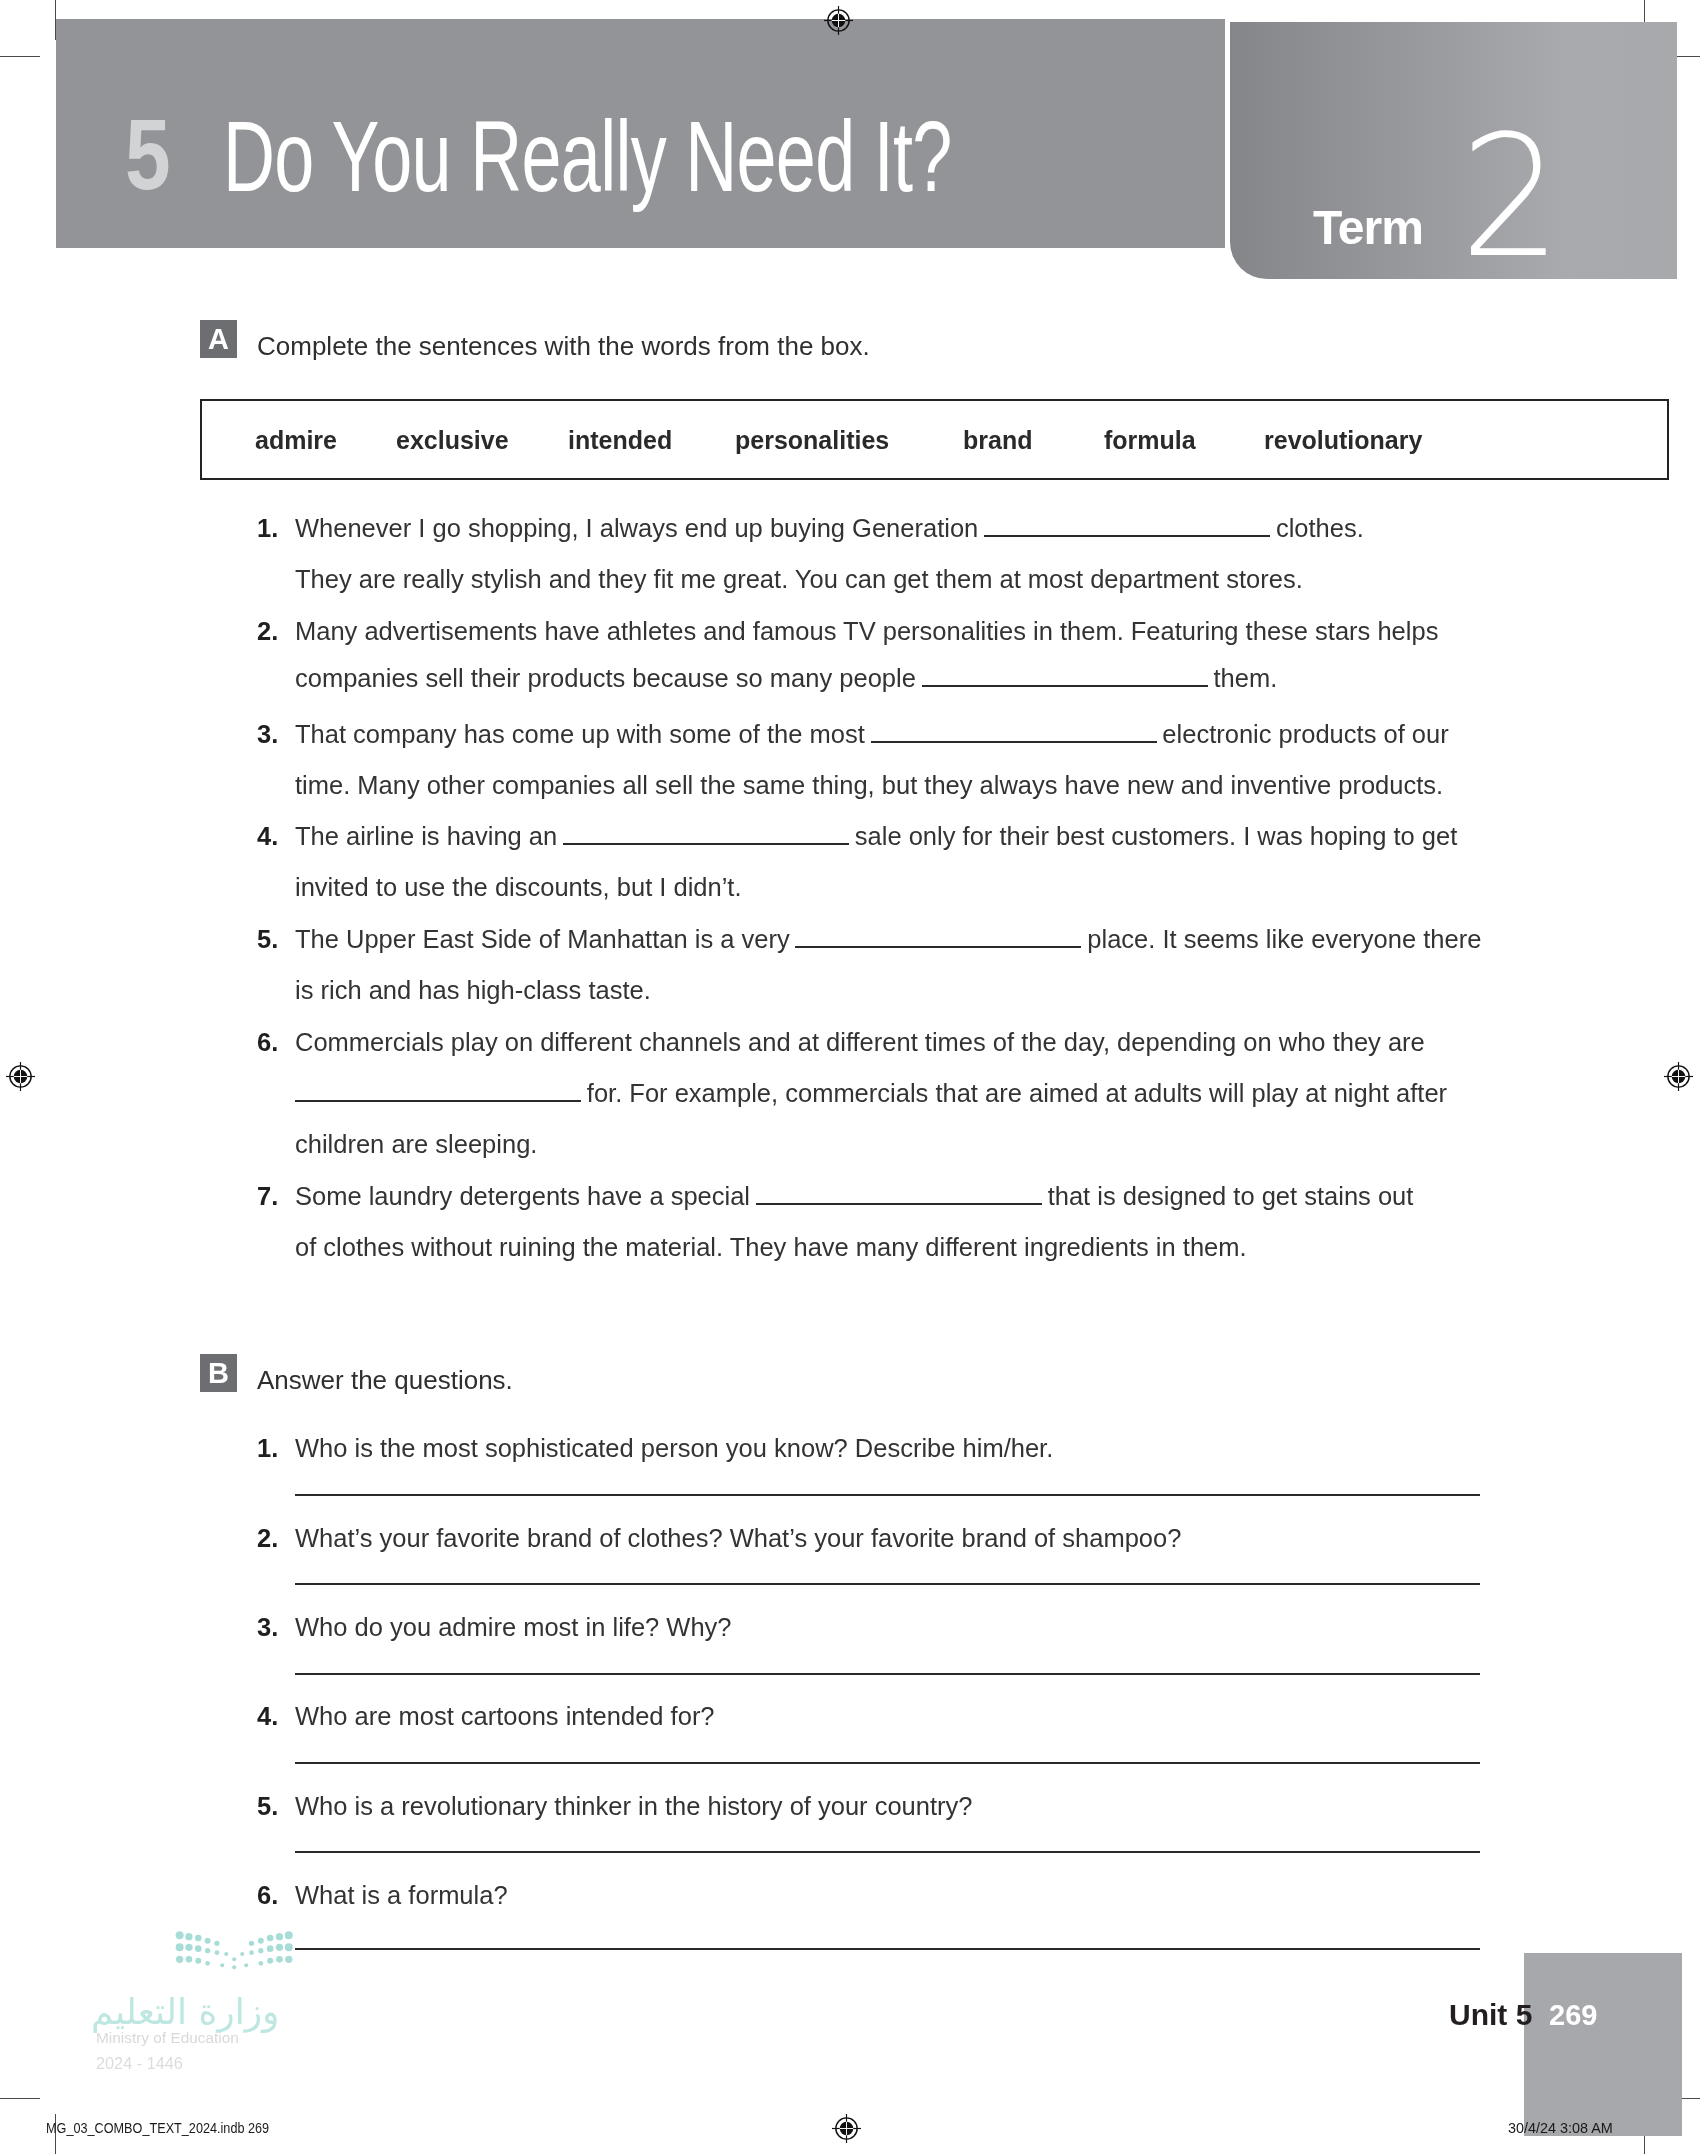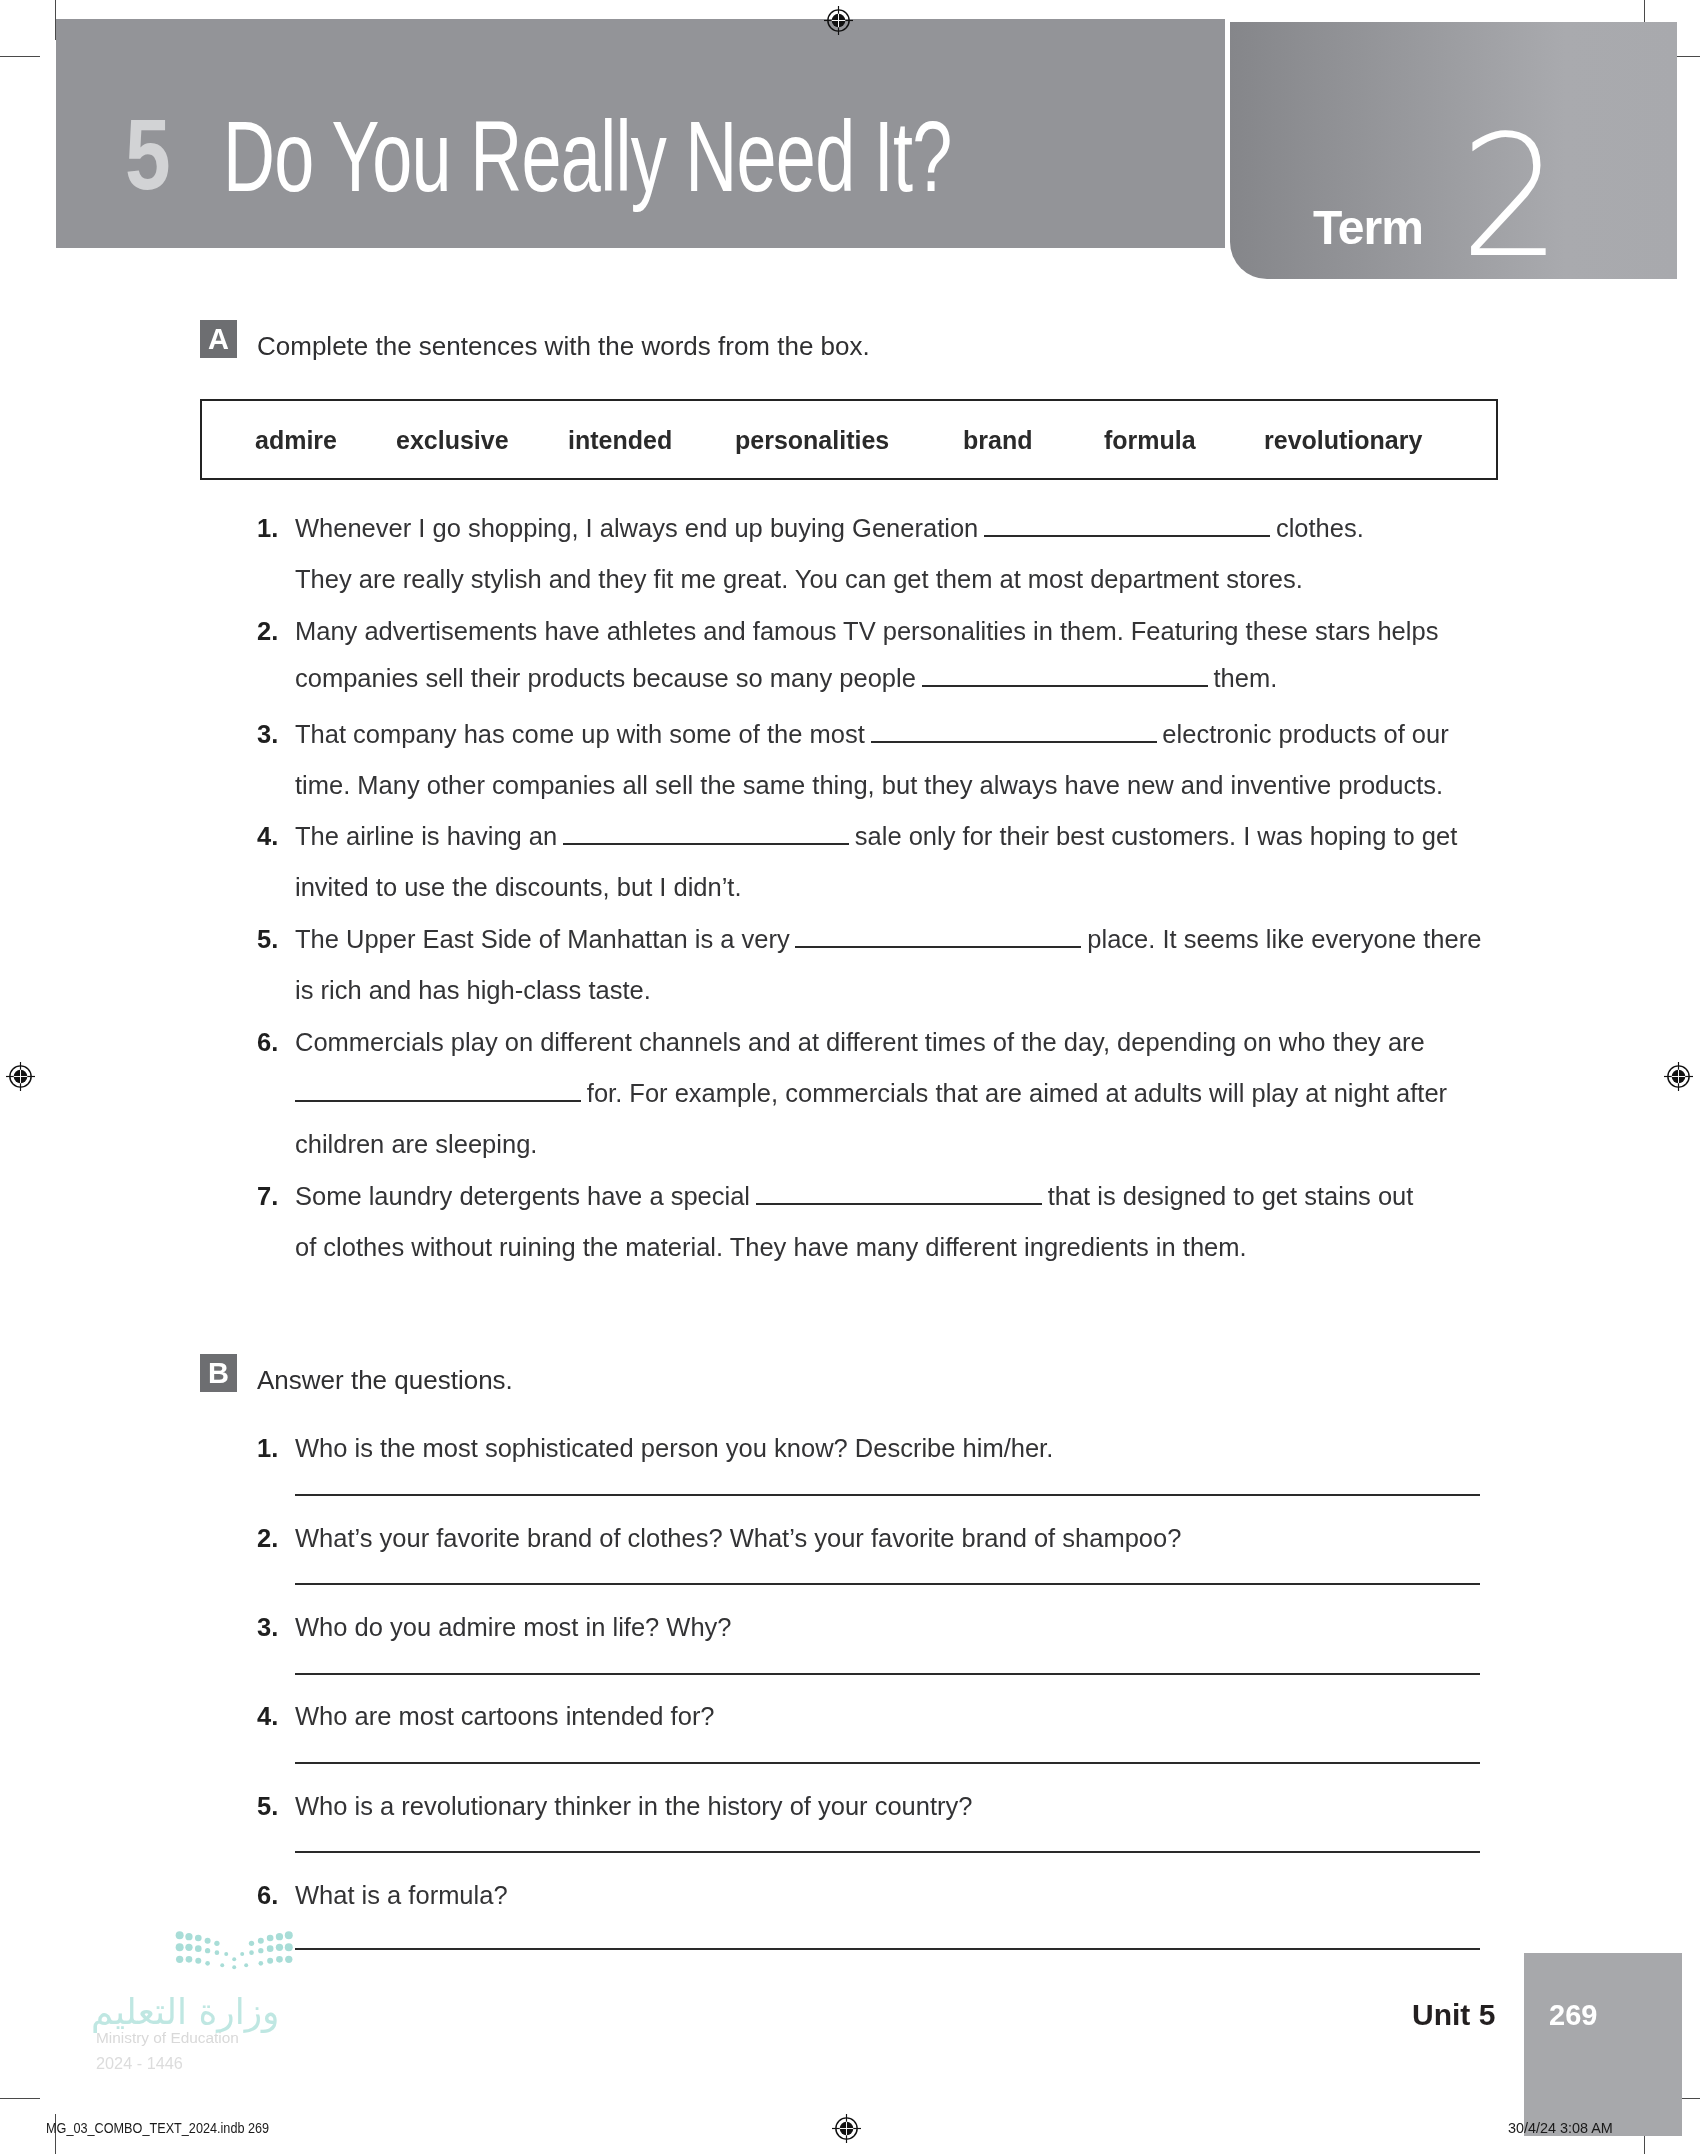--- a/index.html
+++ b/index.html
@@ -46,21 +46,21 @@
   .section-badge {
     position: absolute; width: 37px; height: 38px; background: #6d6e71; color: #ffffff;
     font-weight: bold; font-size: 29px; text-align: center; line-height: 38px;
   }
   .instruction {
     position: absolute; font-size: 26px; color: #2f2f31; white-space: nowrap;
   }
 
   
   .word-box {
-    position: absolute; left: 200px; top: 399px; width: 1298px; height: 81px;
+    position: absolute; left: 200px; top: 399px; width: 1469px; height: 81px;
     border: 2.9px solid #232323;
   }
   .word {
     position: absolute; top: 25px; font-size: 25px; font-weight: bold; color: #2a2a2a; white-space: nowrap;
   }
 
   
   .ex-line {
     position: absolute; left: 295px; font-size: 25.5px; color: #333335; white-space: nowrap; line-height: 31px;
   }
@@ -77,21 +77,21 @@
   }
 
   
   .page-num-box {
     position: absolute; left: 1524px; top: 1953px; width: 158px; height: 183px; background: #a7a8ab;
   }
   .page-num {
     position: absolute; left: 1549px; top: 1999px; font-size: 29px; font-weight: bold; color: #ffffff;
   }
   .unit-label {
-    position: absolute; left: 1412px; top: 1998px; font-size: 30px; font-weight: bold; color: #231f20;
+    position: absolute; left: 1449px; top: 1998px; font-size: 30px; font-weight: bold; color: #231f20;
   }
   .footer-file {
     position: absolute; left: 46px; top: 2120px; font-size: 14.4px; color: #1a1a1a;
     transform: scaleX(0.88); transform-origin: left top; white-space: nowrap;
   }
   .footer-date {
     position: absolute; left: 1508px; top: 2120px; font-size: 14.4px; color: #1a1a1a;
     white-space: nowrap;
   }
 

